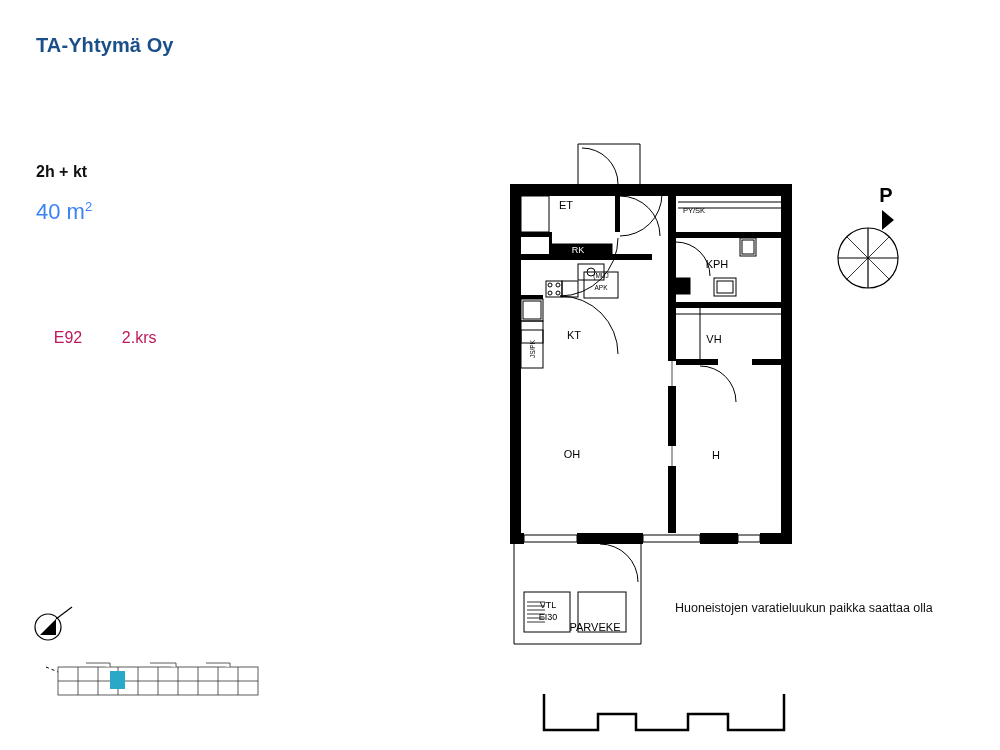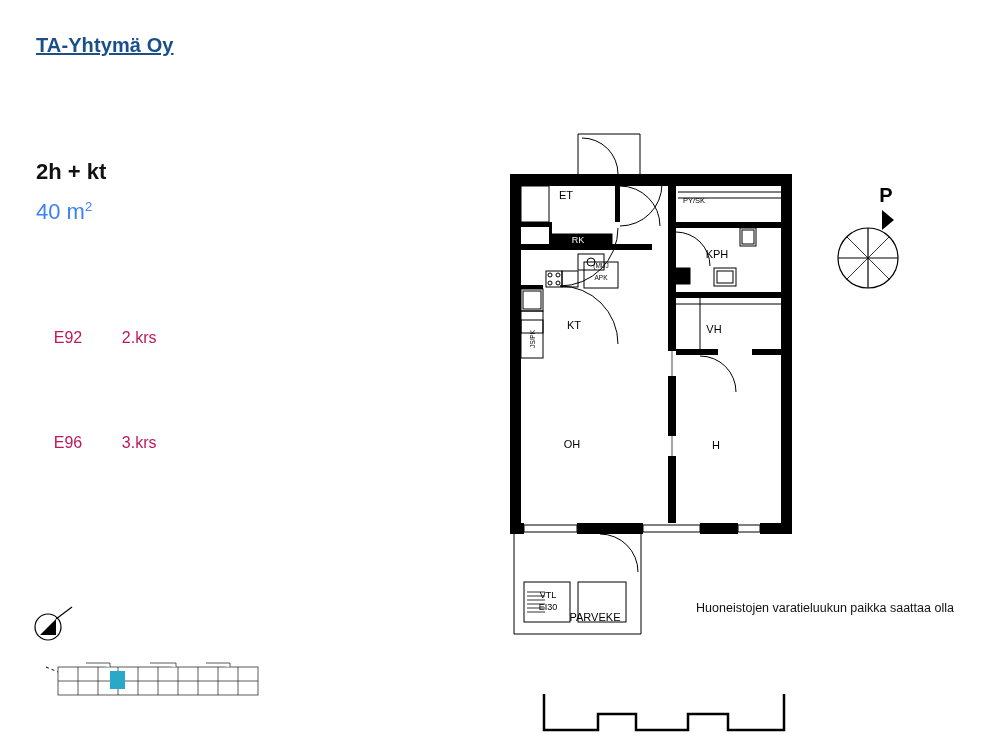--- a/index.html
+++ b/index.html
@@ -19,30 +19,29 @@
   
   #company-header {
     position: absolute;
     left: 36px;
     top: 32px;
     color: #1a4f8a;
     font-weight: bold;
     font-size: 20px;
     line-height: 27px;
     letter-spacing: 0.1px;
-    text-decoration: underline;
   }
   #company-header .line { display: block; }
 
   #unit-type {
     position: absolute;
     left: 36px;
     top: 155px;
     font-weight: bold;
-    font-size: 22px;
+    font-size: 16px;
     line-height: 34px;
     color: #111;
   }
   #unit-area {
     position: absolute;
     left: 36px;
     top: 190px;
     font-weight: normal;
     font-size: 22px;
     line-height: 34px;
@@ -61,21 +60,21 @@
     line-height: 35px;
     color: #be185d;
   }
   #apartment-list .row { display: block; white-space: pre; }
   #apartment-list .code { display: inline-block; width: 68px; }
 
   
   #floorplan {
     position: absolute;
     left: 500px;
-    top: 126px;
+    top: 136px;
     width: 330px;
     height: 520px;
   }
 
   
   #compass {
     position: absolute;
     left: 820px;
     top: 180px;
     width: 110px;
@@ -84,21 +83,20 @@
 
   
   #plan-note {
     position: absolute;
     left: 675px;
     top: 600px;
     width: 300px;
     font-size: 12.5px;
     line-height: 17px;
     color: #111;
-    text-align: center;
   }
   #plan-note .nline { display: block; }
 
   
   #keyplan {
     position: absolute;
     left: 30px;
     top: 605px;
     width: 230px;
     height: 110px;
@@ -123,23 +121,20 @@
   <span class="line">TA-Yhtymä Oy</span>
 </div>
 
 <div id="unit-type">2h + kt</div>
 
 <div id="unit-area"><span>40 m</span><sup>2</sup></div>
 
 <div id="apartment-list">
   <span class="row">
     <span class="code">E92</span><span>2.krs</span>
-  </span>
-  <span class="row">
-    <span class="code">E96</span><span>3.krs</span>
   </span>
 </div>
 
 <div id="floorplan">
 <svg width="330" height="520" viewBox="500 140 330 520" xmlns="http://www.w3.org/2000/svg">
 
   <g fill="#000000">
 
     <rect x="510" y="188" width="122" height="12"></rect>
 

